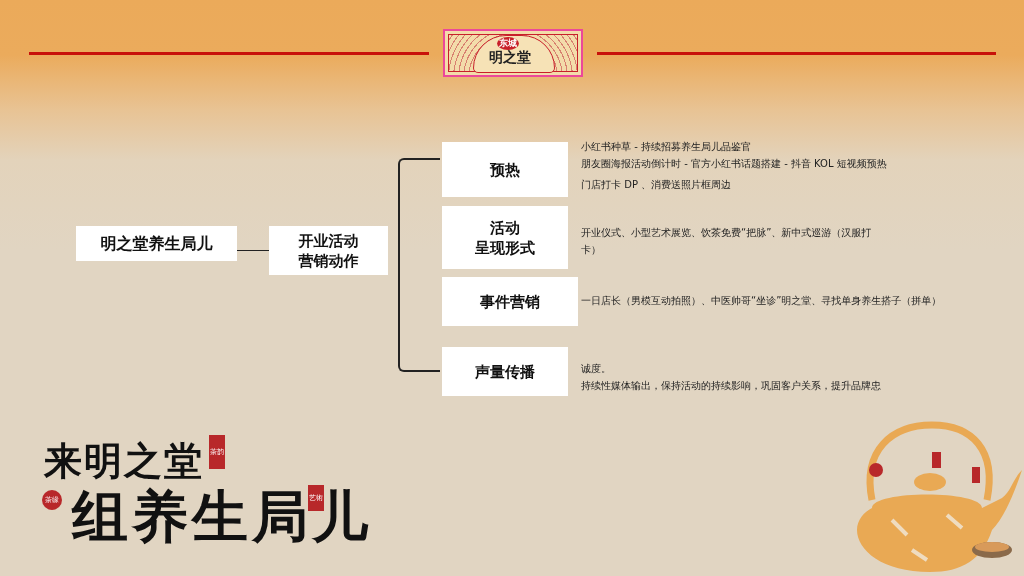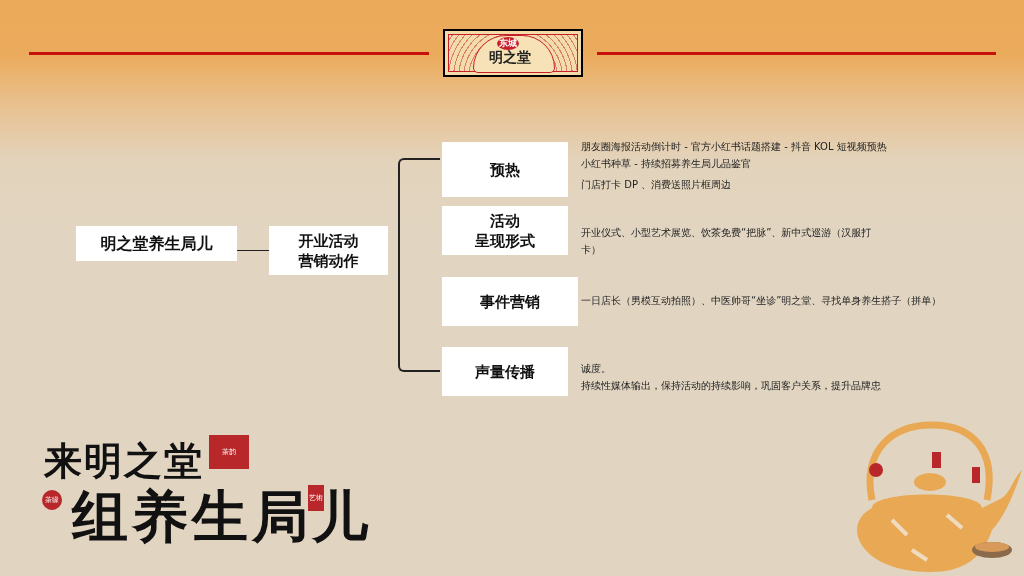--- a/index.html
+++ b/index.html
@@ -1,21 +1,21 @@
 <!DOCTYPE html>
 <html><head>
 <meta charset="utf-8">
 <style>
   html,body{margin:0;padding:0;}
   body{width:1024px;height:576px;position:relative;overflow:hidden;
     font-family:"DejaVu Sans","Liberation Sans",sans-serif;
     background:linear-gradient(to bottom,#ebaa5a 0px,#ebab5c 55px,#e8c394 110px,#e3d3bb 160px,#e1d5c2 250px,#e1d5c2 576px);}
   .hline{position:absolute;top:52px;height:3px;background:#c8110a;}
   .logo{position:absolute;left:443px;top:29px;width:140px;height:48px;background:#f3dcaa;
-    border:2px solid #000000;box-sizing:border-box;}
+    border:2px solid #ec4899;box-sizing:border-box;}
   .logo .inner{position:absolute;left:3px;top:3px;right:3px;bottom:3px;border:1px solid #c8202a;
     background:repeating-radial-gradient(circle at 50% 120%,#f3dcaa 0 4px,#d88070 4px 5px);}
   .logo .fan{position:absolute;left:28px;top:4px;width:80px;height:36px;background:#f6e2b6;border:1px solid #c8202a;border-radius:40px 40px 6px 6px;}
   .logo .t1{position:absolute;left:52px;top:6px;font-size:9px;color:#fff;background:#c8202a;border-radius:50%;padding:0 2px;font-weight:bold;}
   .logo .t2{position:absolute;left:44px;top:18px;font-size:14px;color:#222;font-weight:bold;font-family:"DejaVu Serif",serif;}
   .box{position:absolute;background:#fff;display:flex;align-items:center;justify-content:center;text-align:center;
     font-weight:bold;color:#111;font-size:15px;line-height:20px;}
   .conn{position:absolute;background:#222;}
   .bracket{position:absolute;left:398px;top:158px;width:42px;height:214px;border:2px solid #222;border-right:none;border-radius:6px 0 0 6px;box-sizing:border-box;}
   .desc{position:absolute;font-size:10px;color:#222;line-height:17px;}
@@ -44,53 +44,53 @@
   <div>
     <div>开业活动</div>
     <div>营销动作</div>
   </div>
 </div>
 <div class="bracket"></div>
 
 <div class="box" style="left:442px;top:142px;width:126px;height:55px;">
   <span>预热</span>
 </div>
-<div class="box" style="left:442px;top:206px;width:126px;height:49px;">
+<div class="box" style="left:442px;top:206px;width:126px;height:63px;">
   <div>
     <div>活动</div>
     <div>呈现形式</div>
   </div>
 </div>
 <div class="box" style="left:442px;top:277px;width:136px;height:49px;">
   <span>事件营销</span>
 </div>
 <div class="box" style="left:442px;top:347px;width:126px;height:49px;">
   <span>声量传播</span>
 </div>
 
 <div class="desc" style="left:581px;top:138px;">
+  <div>小红书种草 - 持续招募养生局儿品鉴官</div>
   <div>朋友圈海报活动倒计时 - 官方小红书话题搭建 - 抖音 KOL 短视频预热</div>
-  <div>小红书种草 - 持续招募养生局儿品鉴官</div>
   <div style="margin-top:4px;">门店打卡 DP 、消费送照片框周边</div>
 </div>
 <div class="desc" style="left:581px;top:224px;">
   <div>开业仪式、小型艺术展览、饮茶免费“把脉”、新中式巡游（汉服打</div>
   <div>卡）</div>
 </div>
 <div class="desc" style="left:581px;top:292px;">
   <div>一日店长（男模互动拍照）、中医帅哥“坐诊”明之堂、寻找单身养生搭子（拼单）</div>
 </div>
 <div class="desc" style="left:581px;top:360px;">
   <div>诚度。</div>
   <div>持续性媒体输出，保持活动的持续影响，巩固客户关系，提升品牌忠</div>
 </div>
 
 <div class="calli" style="left:44px;top:436px;font-size:38px;letter-spacing:2px;">来明之堂</div>
 <div class="calli" style="left:72px;top:480px;font-size:56px;letter-spacing:4px;">组养生局儿</div>
-<div class="seal" style="left:209px;top:435px;width:40px;height:34px;">茶韵</div>
+<div class="seal" style="left:209px;top:435px;width:16px;height:34px;">茶韵</div>
 <div class="seal" style="left:42px;top:490px;width:20px;height:20px;border-radius:50%;">茶缘</div>
 <div class="seal" style="left:308px;top:485px;width:16px;height:26px;">艺術</div>
 
 <svg class="pot" width="172" height="156" viewBox="0 0 172 156">
   <path d="M20 80 C10 30 40 5 80 5 C120 5 145 30 135 80" fill="none" stroke="#e9a954" stroke-width="7"></path>
   <ellipse cx="78" cy="62" rx="16" ry="9" fill="#e9a954"></ellipse>
   <path d="M20 88 C20 70 130 70 130 88 L150 78 C160 70 160 60 170 50 C160 80 150 100 140 110 C130 140 110 152 78 152 C30 152 5 130 5 110 C5 100 12 92 20 88 Z" fill="#e9a954"></path>
   <path d="M40 100 L55 115 M95 95 L110 108 M60 130 L75 140" stroke="#efdcc0" stroke-width="4"></path>
   <rect x="80" y="32" width="9" height="16" fill="#b8282a"></rect>
   <circle cx="24" cy="50" r="7" fill="#b8282a"></circle>

